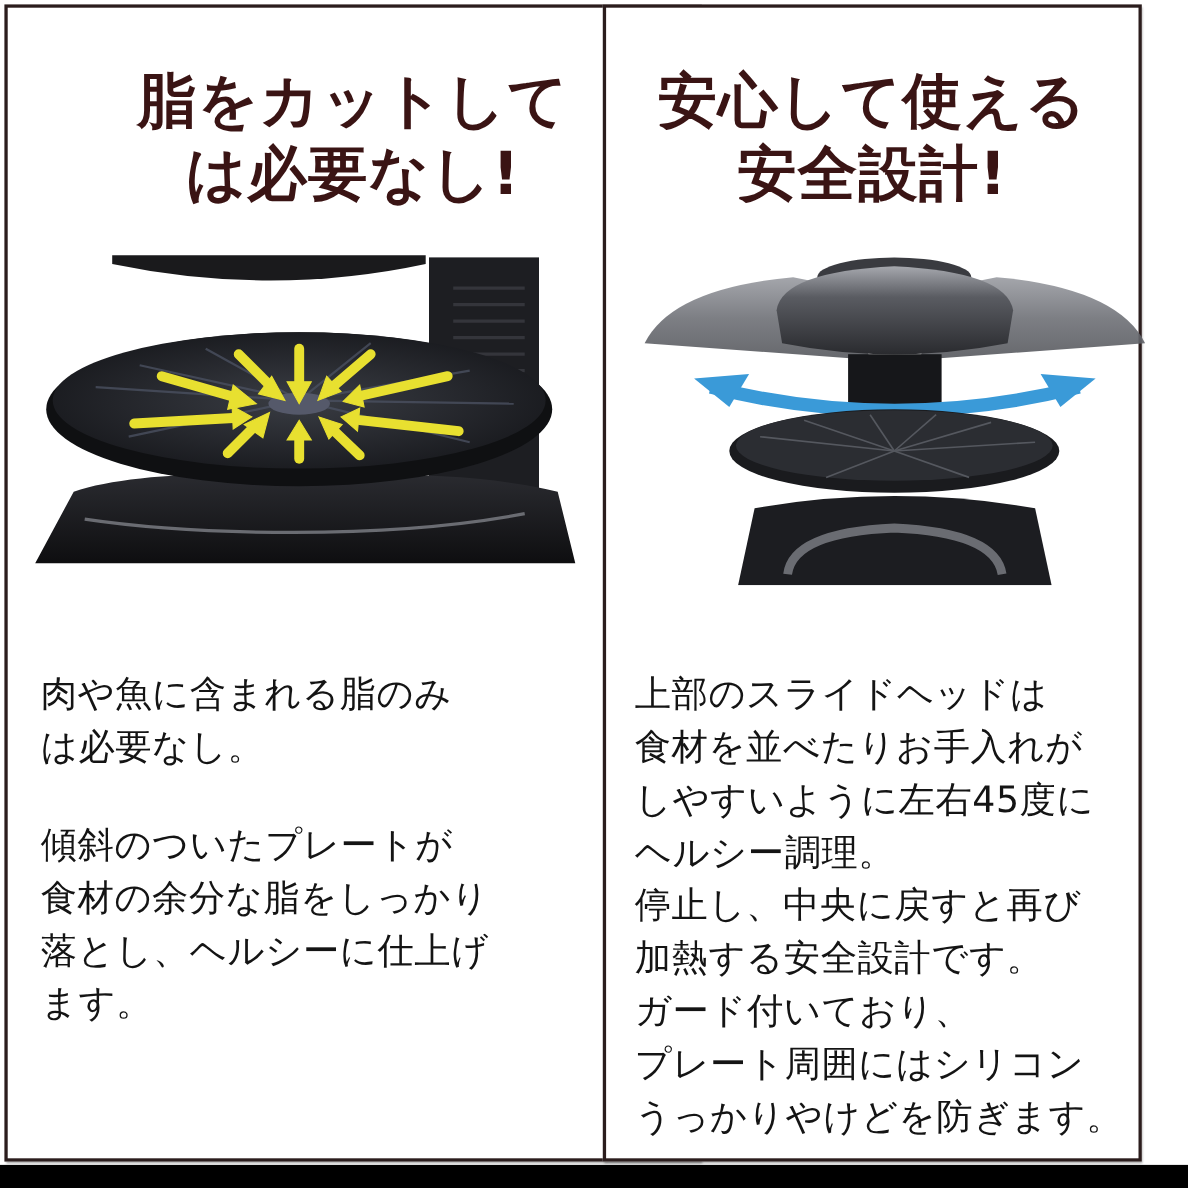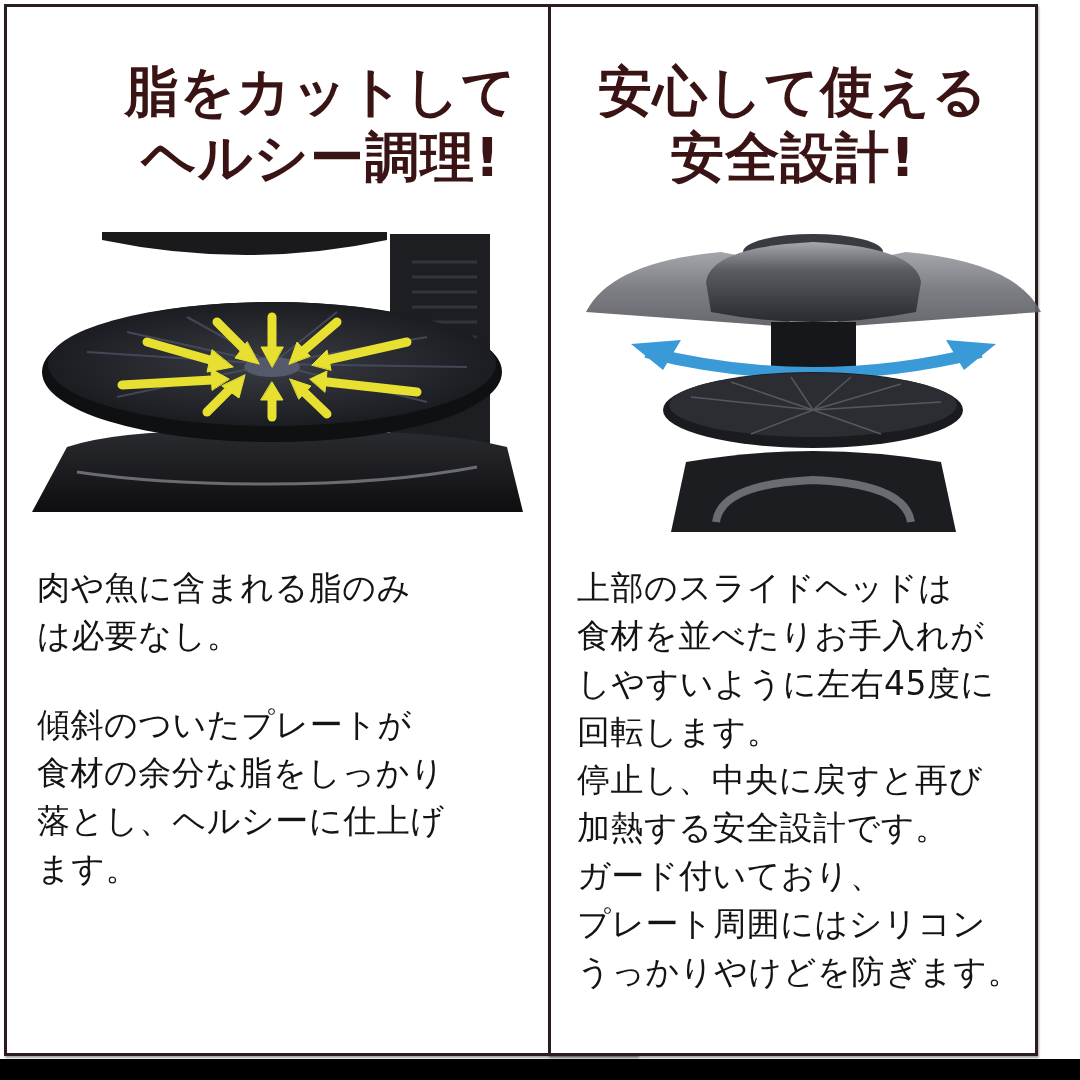--- a/index.html
+++ b/index.html
@@ -19,35 +19,35 @@
   .title {
     position: absolute; left: 0; right: 0; top: 52px;
     text-align: center; color: #3a1414;
     font-size: 54px; line-height: 66px; font-weight: bold;
     letter-spacing: 1px;
   }
   .title span { display: block; }
   .illustration { position: absolute; left: 0; right: 0; top: 215px; height: 310px; }
   .body-text {
     position: absolute; left: 30px; right: 10px; color: #141414;
-    font-size: 33px; line-height: 48px; letter-spacing: 0.5px;
+    font-size: 33px; line-height: 48px; letter-spacing: 0.5px; margin-top: 43px;
   }
   .body-text span { display: block; white-space: nowrap; }
   .gap { height: 41px; }
   #bottom-bar {
     position: absolute; left: 0; right: 0; bottom: 0; height: 21px; background: #000;
   }
 </style>
 </head>
 <body>
 
 <div class="panel" id="panel-left">
   <div class="title">
     <span>脂をカットして</span>
-    <span>ヘルシー調理!</span>
+    <span>は必要なし!</span>
   </div>
 
   <div class="illustration">
     <svg width="526" height="310" viewBox="0 0 526 310">
       <defs>
         <radialGradient id="plateG" cx="50%" cy="50%" r="60%">
           <stop offset="0" stop-color="#3a3d44"></stop>
           <stop offset="1" stop-color="#15161a"></stop>
         </radialGradient>
         <linearGradient id="baseG" x1="0" y1="0" x2="0" y2="1">
@@ -169,21 +169,21 @@
 
       <path d="M120 310 L 135 240 Q 262 218 390 240 L 405 310 Z" fill="#1c1d21"></path>
       <path d="M165 300 Q 170 262 262 258 Q 354 262 360 300" stroke="#6a6c72" stroke-width="8" fill="none"></path>
     </svg>
   </div>
 
   <div class="body-text" style="top:557px; left:26px;">
     <span>上部のスライドヘッドは</span>
     <span>食材を並べたりお手入れが</span>
     <span>しやすいように左右45度に</span>
-    <span>回転します。</span>
+    <span>ヘルシー調理。</span>
     <span>停止し、中央に戻すと再び</span>
     <span>加熱する安全設計です。</span>
     <span>ガード付いており、</span>
     <span>プレート周囲にはシリコン</span>
     <span>うっかりやけどを防ぎます。</span>
   </div>
 </div>
 
 <div id="bottom-bar"></div>
 

